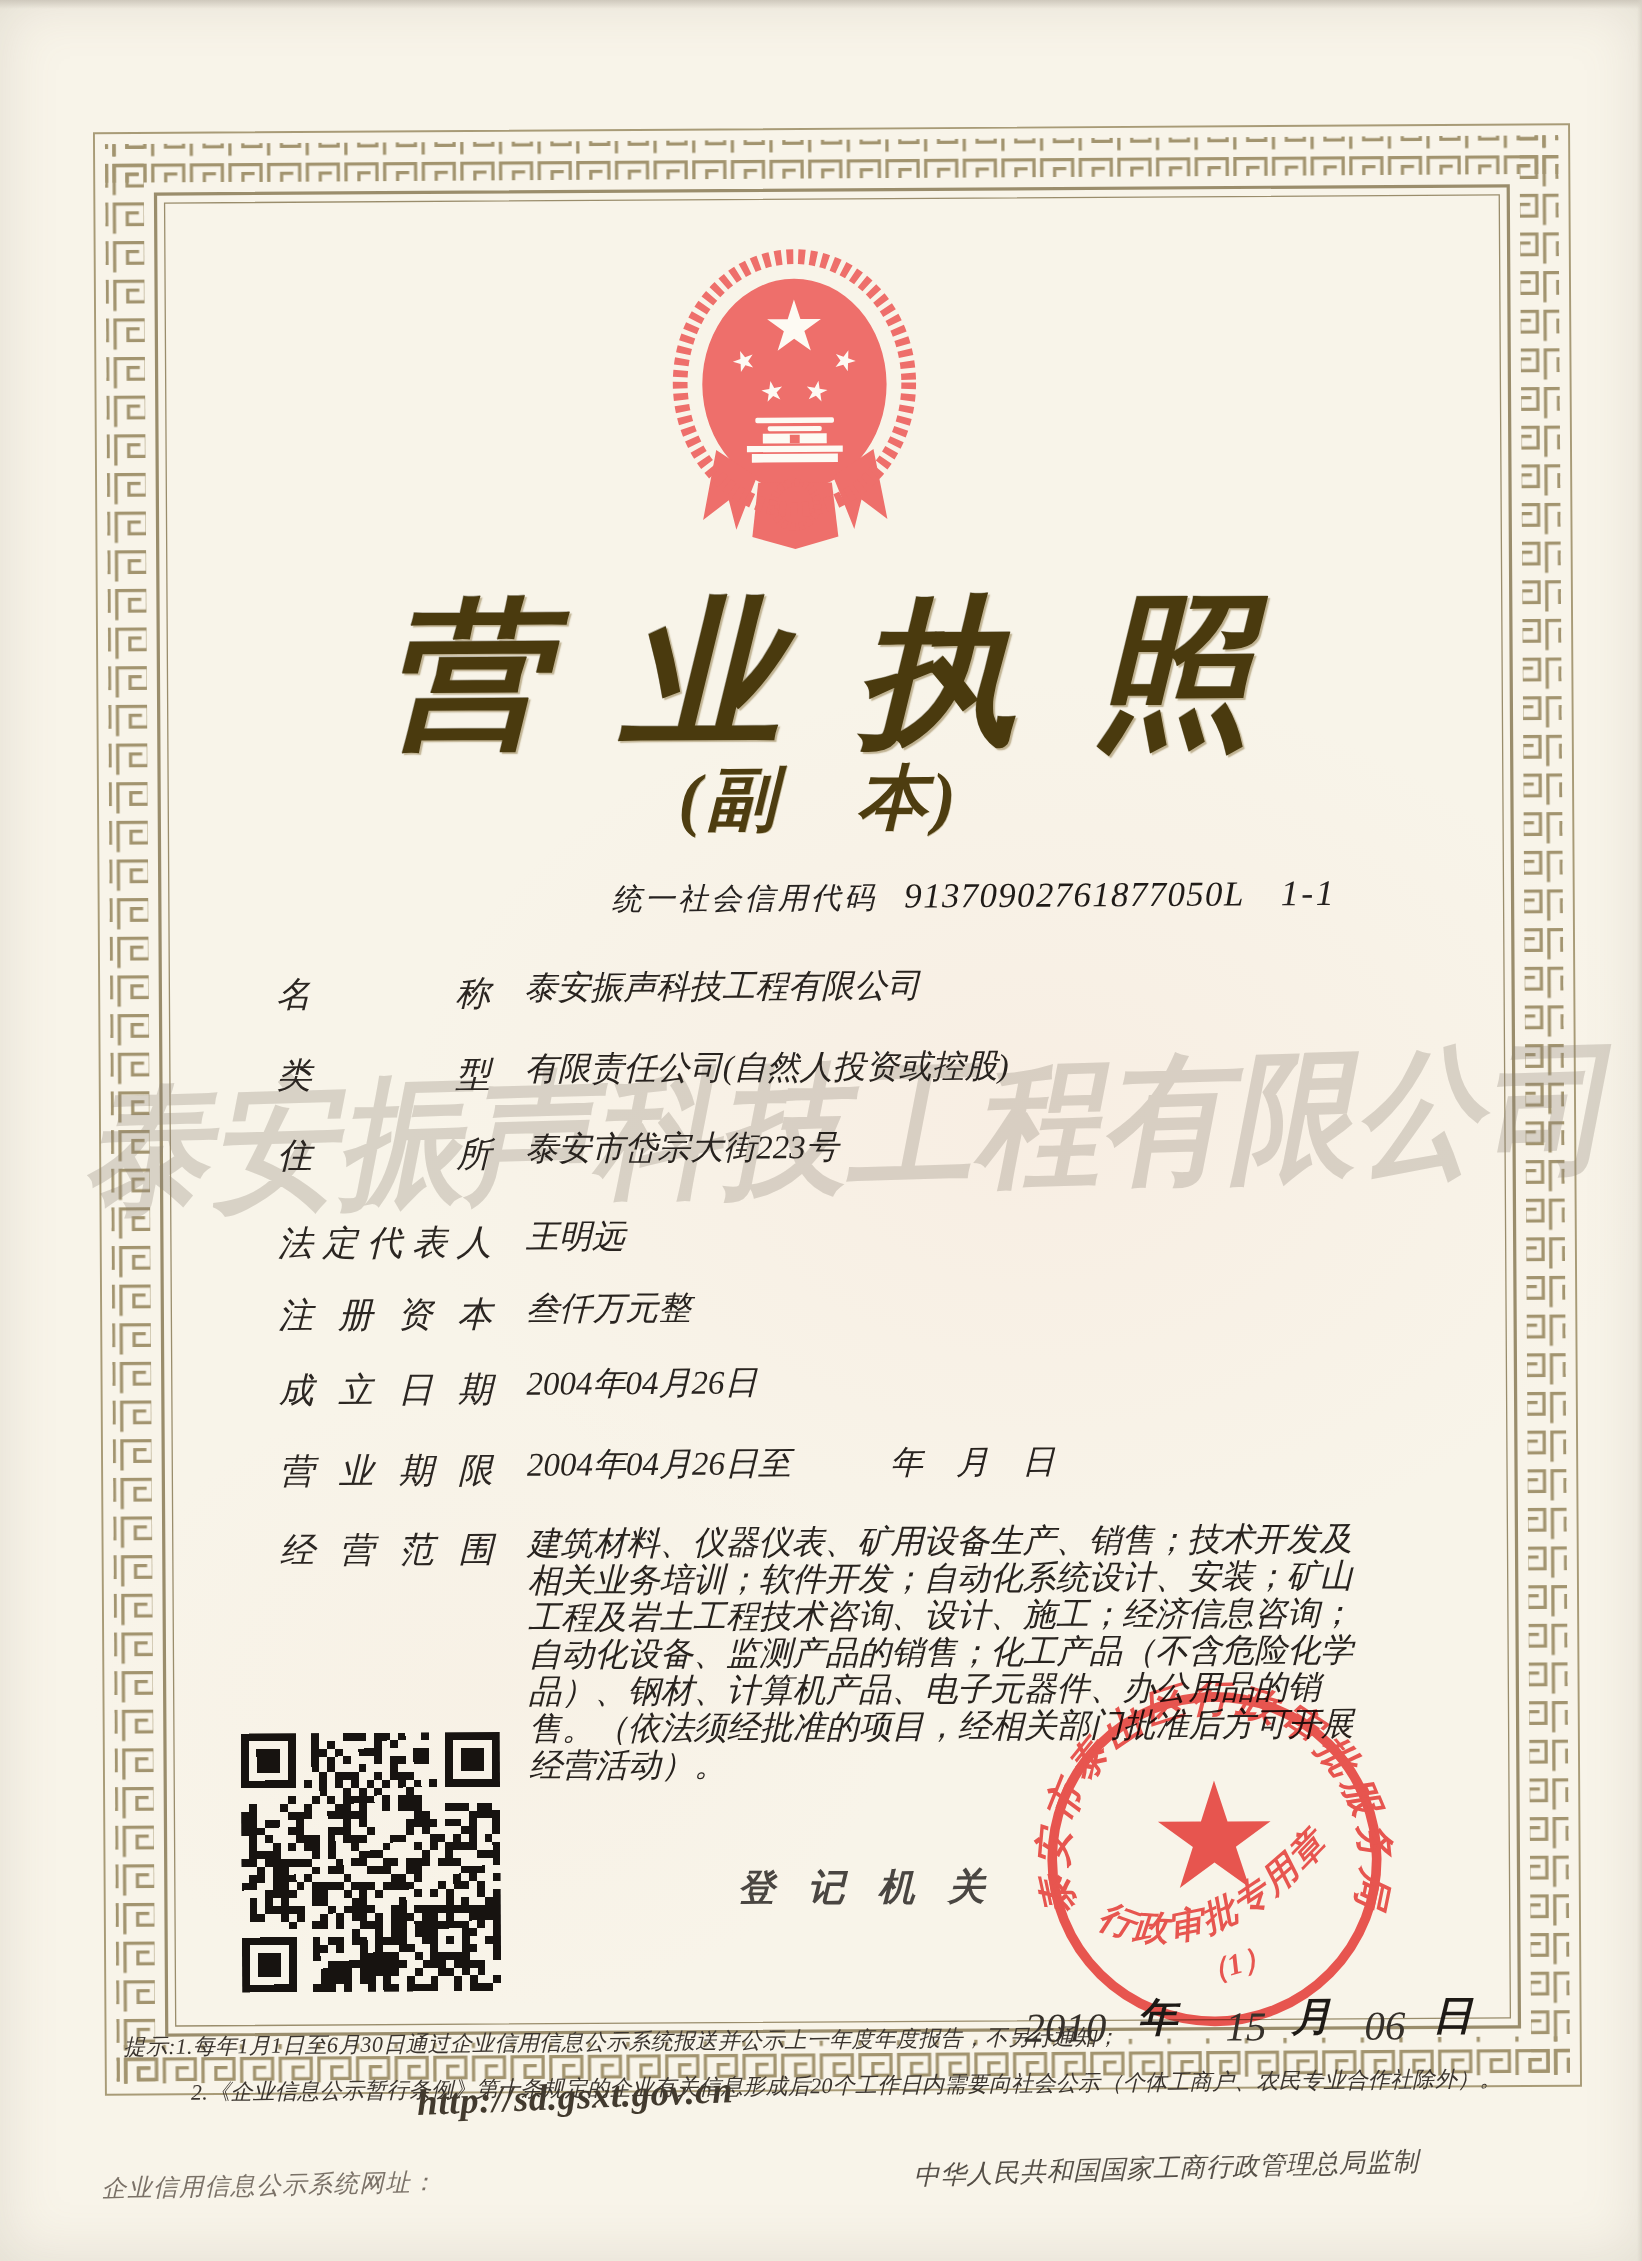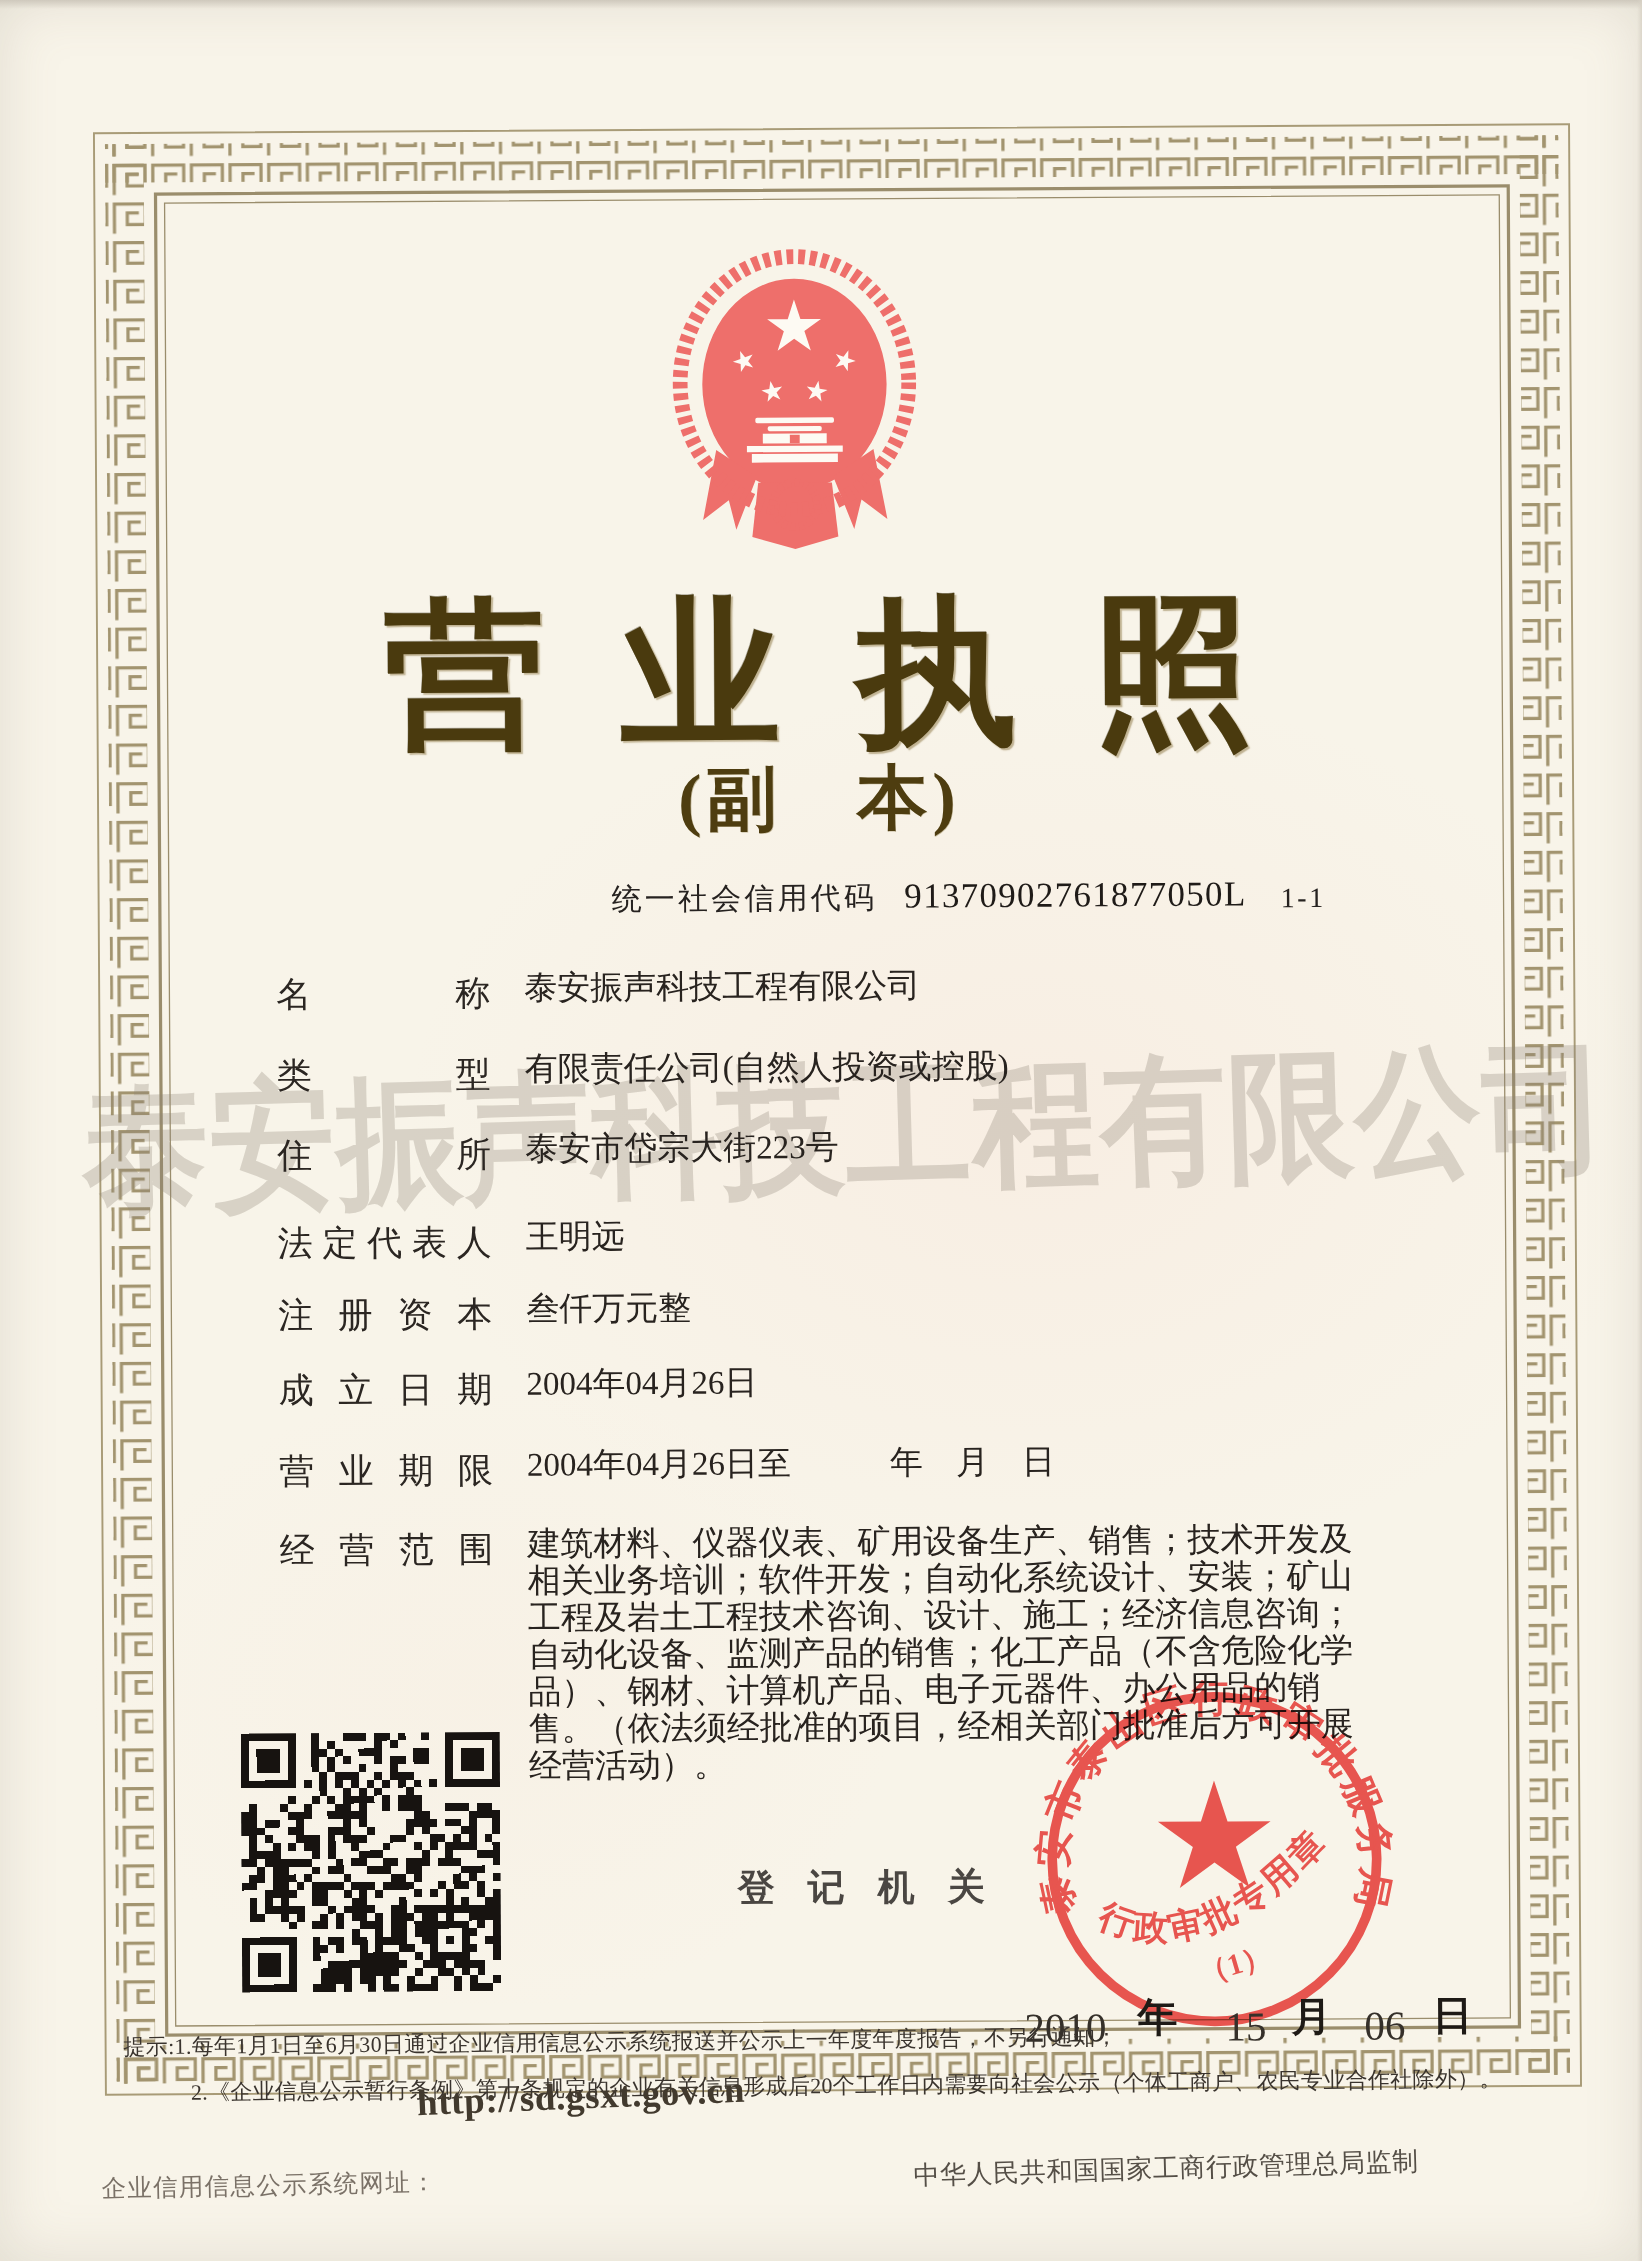--- a/index.html
+++ b/index.html
@@ -5,40 +5,41 @@
   html,body{margin:0;padding:0;background:#e8e4da;}
   .page{
     position:relative;width:1643px;height:2261px;overflow:hidden;
     background:
       radial-gradient(ellipse 902px 644px at 63% 50%, rgba(248,210,198,0.18), transparent 70%),
       radial-gradient(ellipse 580px 451px at 30% 75%, rgba(244,220,205,0.12), transparent 70%),
       #f8f4e9;
     box-shadow: inset 0 0 58px rgba(130,118,100,0.18);
     font-family:"Liberation Serif", serif;
     color:#2e2922;
+    font-style:italic;
   }
   .sheet{position:absolute;inset:0;transform:rotate(-0.35deg);transform-origin:50% 50%;}
   .border-svg{position:absolute;left:0;top:0;}
   .emblem{position:absolute;left:670px;top:242px;width:258px;height:309px;}
   .title{
     position:absolute;left:0;right:0;top:567px;text-align:center;
     font-size:160px;font-weight:700;letter-spacing:76px;text-indent:76px;
     color:#4a3a0e;
     text-shadow:1.9px 1.9px 1.3px rgba(122,98,40,0.45), -0.6px -0.6px 0 rgba(30,22,4,0.35);
     white-space:nowrap;
   }
   .subtitle{
     position:absolute;left:0;right:0;top:752px;text-align:center;
     font-size:70px;font-weight:700;letter-spacing:5.2px;color:#4e3d10;
     text-shadow:0.6px 0.6px 0.6px rgba(110,90,30,0.4);
   }
   .code-row{position:absolute;left:613px;top:877px;white-space:nowrap;}
   .code-label{font-size:30px;letter-spacing:3.2px;color:#262220;}
   .code-value{font-size:35px;letter-spacing:1.3px;margin-left:24.5px;color:#1f1b18;}
-  .copy-number{position:absolute;left:1282px;top:875px;font-size:28px;color:#262220;letter-spacing:2.6px;margin-top:10px;}
+  .copy-number{position:absolute;left:1282px;top:875px;font-size:36px;color:#262220;letter-spacing:2.6px;}
   .watermark{
     position:absolute;left:82px;top:1064px;white-space:nowrap;
     font-size:126px;font-weight:700;letter-spacing:1.3px;
     color:rgba(142,132,118,0.30);
     transform:rotate(-1.3deg) scaleY(1.12);transform-origin:left center;
     pointer-events:none;
   }
   .fields{position:absolute;left:0;top:0;width:100%;}
   .frow{position:absolute;left:277px;}
   .flabel{

